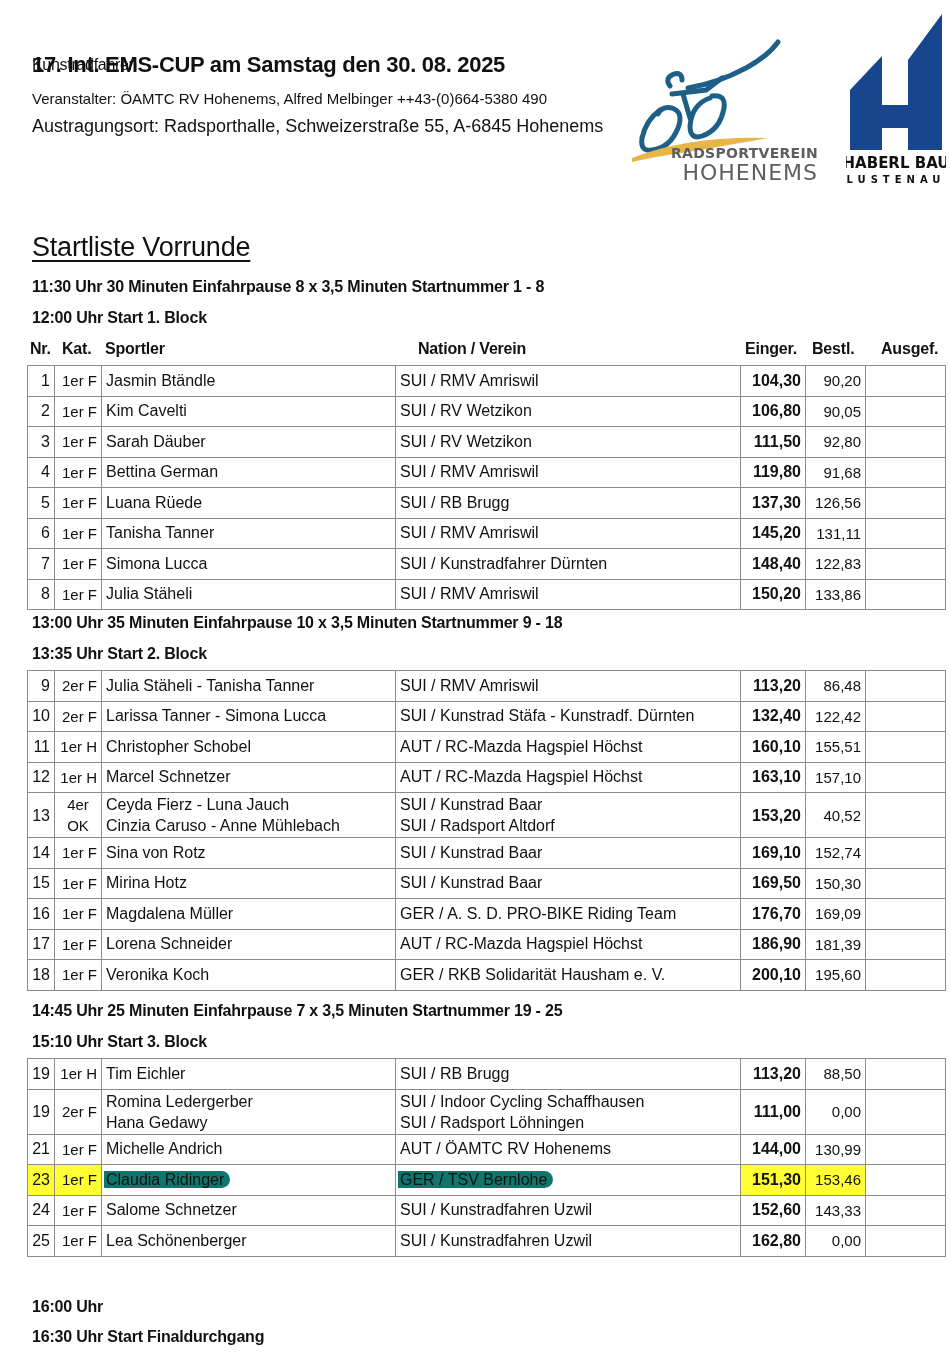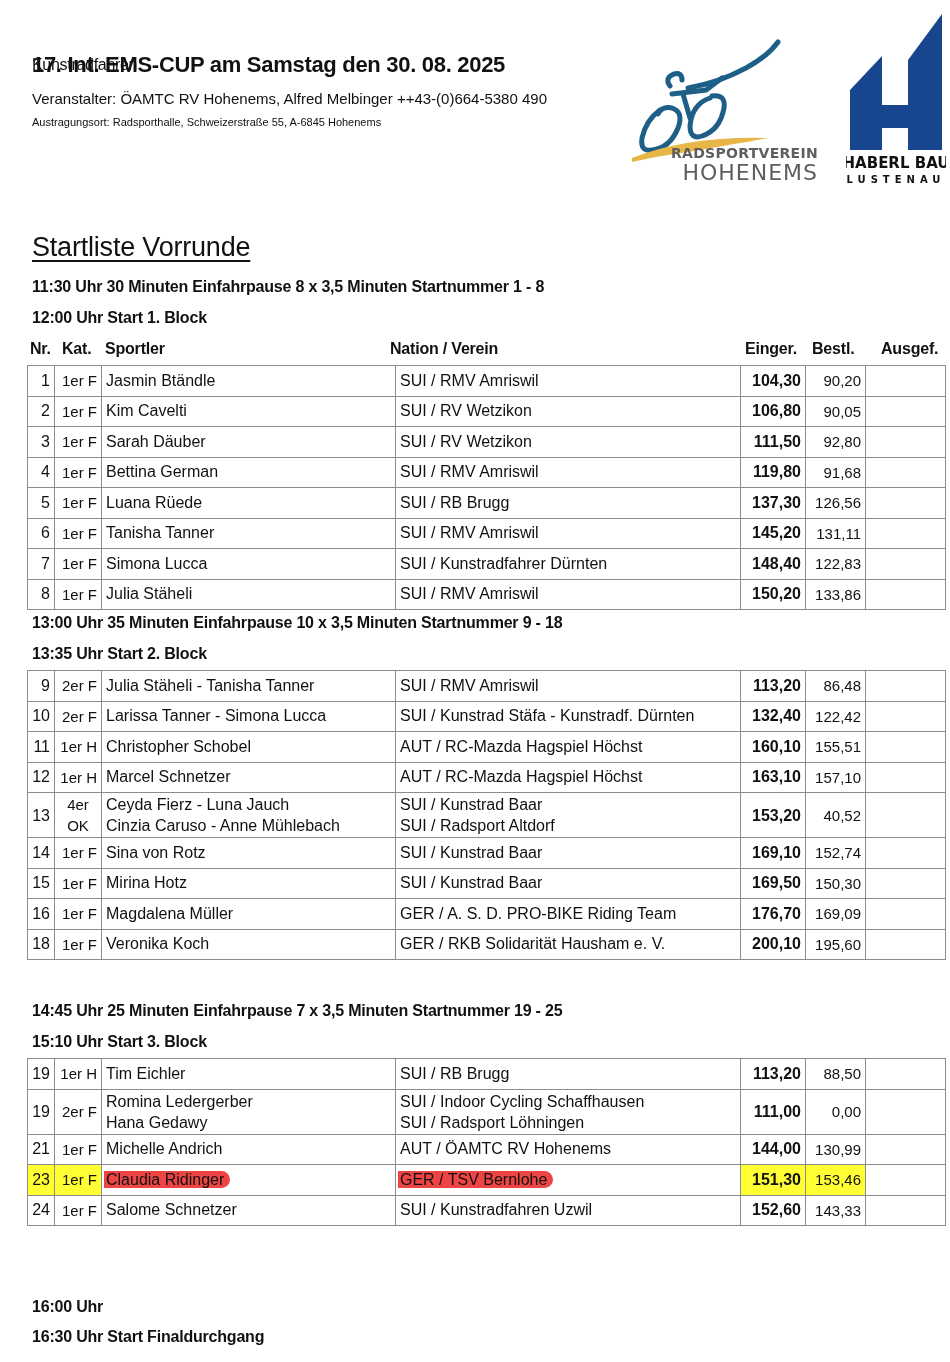--- a/index.html
+++ b/index.html
@@ -2,42 +2,42 @@
 <html><head>
 <meta charset="utf-8">
 <style>
   html, body { margin: 0; padding: 0; background: #ffffff; }
   body { width: 950px; height: 1362px; position: relative; overflow: hidden;
          font-family: "Liberation Sans", "DejaVu Sans", sans-serif; color: #111; }
   .abs { position: absolute; }
   .h1 { left: 32px; top: 12px; font-size: 16px; font-weight: normal; letter-spacing: -0.3px; margin-top: 44px; }
   .h2 { left: 32px; top: 52px; font-size: 22px; font-weight: bold; letter-spacing: -0.3px; text-align: right; }
   .org { left: 32px; top: 90px; font-size: 15px; }
-  .loc { left: 32px; top: 116px; font-size: 11px; }
+  .loc { left: 32px; top: 116px; font-size: 18px; }
   .logo-rsv { left: 628px; top: 38px; width: 195px; height: 145px; }
   .logo-hb { left: 846px; top: 10px; width: 100px; height: 175px; }
   .section-title { left: 32px; top: 232px; font-size: 27px; text-decoration: underline; text-underline-offset: 4px; font-weight: normal; letter-spacing: -0.2px; }
   .sched { left: 32px; font-size: 16px; font-weight: bold; letter-spacing: -0.2px; }
   .colhead { top: 340px; font-size: 16px; font-weight: bold; letter-spacing: -0.2px; }
   table.start { position: absolute; left: 27px; border-collapse: collapse; width: 918px; table-layout: fixed; font-size: 16px; }
   table.start td { border: 1px solid #8c8c8c; padding: 0 4px; height: 29.5px; white-space: nowrap; overflow: hidden; vertical-align: middle; }
   table.start col.c-nr { width: 27px; }
   table.start col.c-kat { width: 47px; }
   table.start col.c-sp { width: 294px; }
   table.start col.c-nat { width: 345px; }
   table.start col.c-ein { width: 65px; }
   table.start col.c-best { width: 60px; }
   table.start col.c-aus { width: 80px; }
   td.nr { text-align: right; padding-right: 4px !important; }
   td.kat { text-align: right; font-size: 15px; }
   td.ein { text-align: right; font-weight: bold; font-size: 16px; }
   td.best { text-align: right; font-size: 15px; }
   tr.double td { height: 44px; line-height: 21px; }
   td.kat-center { text-align: center; line-height: 21px; border-radius: 14px; }
-  .hl { background: #ef4444; border-radius: 0 12px 12px 0; padding: 0 6px 0 2px; margin-left: -2px; }
+  .hl { background: #0f766e; border-radius: 0 12px 12px 0; padding: 0 6px 0 2px; margin-left: -2px; }
   td.hlcell { background: #ffff33; }
 </style>
 </head>
 <body>
 
 <div class="abs h1">Kunstradfahren</div>
 <div class="abs h2">17. Int. EMS-CUP am Samstag den 30. 08. 2025</div>
 <div class="abs org">Veranstalter: ÖAMTC RV Hohenems, Alfred Melbinger ++43-(0)664-5380 490</div>
 <div class="abs loc">Austragungsort: Radsporthalle, Schweizerstraße 55, A-6845 Hohenems</div>
 
@@ -66,21 +66,21 @@
 </div>
 
 <div class="abs section-title">Startliste Vorrunde</div>
 
 <div class="abs sched" style="top:278px">11:30 Uhr  30 Minuten Einfahrpause 8 x 3,5 Minuten Startnummer 1 - 8</div>
 <div class="abs sched" style="top:309px">12:00 Uhr  Start 1. Block</div>
 
 <div class="abs colhead" style="left:30px">Nr.</div>
 <div class="abs colhead" style="left:62px">Kat.</div>
 <div class="abs colhead" style="left:105px">Sportler</div>
-<div class="abs colhead" style="left:390px">Nation / Verein</div>
+<div class="abs colhead" style="left:418px">Nation / Verein</div>
 <div class="abs colhead" style="left:745px">Einger.</div>
 <div class="abs colhead" style="left:812px">Bestl.</div>
 <div class="abs colhead" style="left:881px">Ausgef.</div>
 
 <table class="start" style="top:365px">
   <colgroup>
       <col class="c-nr">
       <col class="c-kat">
       <col class="c-sp">
       <col class="c-nat">
@@ -253,20 +253,29 @@
     <tr>
         <td class="nr">16</td>
         <td class="kat">1er F</td>
         <td>Magdalena Müller</td>
         <td>GER / A. S. D. PRO-BIKE Riding Team</td>
         <td class="ein">176,70</td>
         <td class="best">169,09</td>
         <td></td>
       </tr>
     <tr>
+        <td class="nr">17</td>
+        <td class="kat">1er F</td>
+        <td>Lorena Schneider</td>
+        <td>AUT / RC-Mazda Hagspiel Höchst</td>
+        <td class="ein">186,90</td>
+        <td class="best">181,39</td>
+        <td></td>
+      </tr>
+    <tr>
         <td class="nr">18</td>
         <td class="kat">1er F</td>
         <td>Veronika Koch</td>
         <td>GER / RKB Solidarität Hausham e. V.</td>
         <td class="ein">200,10</td>
         <td class="best">195,60</td>
         <td></td>
       </tr>
   </tbody>
 </table>
@@ -329,17 +338,26 @@
     </tr>
     <tr>
         <td class="nr">24</td>
         <td class="kat">1er F</td>
         <td>Salome Schnetzer</td>
         <td>SUI / Kunstradfahren Uzwil</td>
         <td class="ein">152,60</td>
         <td class="best">143,33</td>
         <td></td>
       </tr>
+    <tr>
+        <td class="nr">25</td>
+        <td class="kat">1er F</td>
+        <td>Lea Schönenberger</td>
+        <td>SUI / Kunstradfahren Uzwil</td>
+        <td class="ein">162,80</td>
+        <td class="best">0,00</td>
+        <td></td>
+      </tr>
   </tbody>
 </table>
 
 <div class="abs sched" style="top:1298px">16:00 Uhr</div>
 <div class="abs sched" style="top:1328px">16:30 Uhr  Start Finaldurchgang</div>
 
 </body></html>

